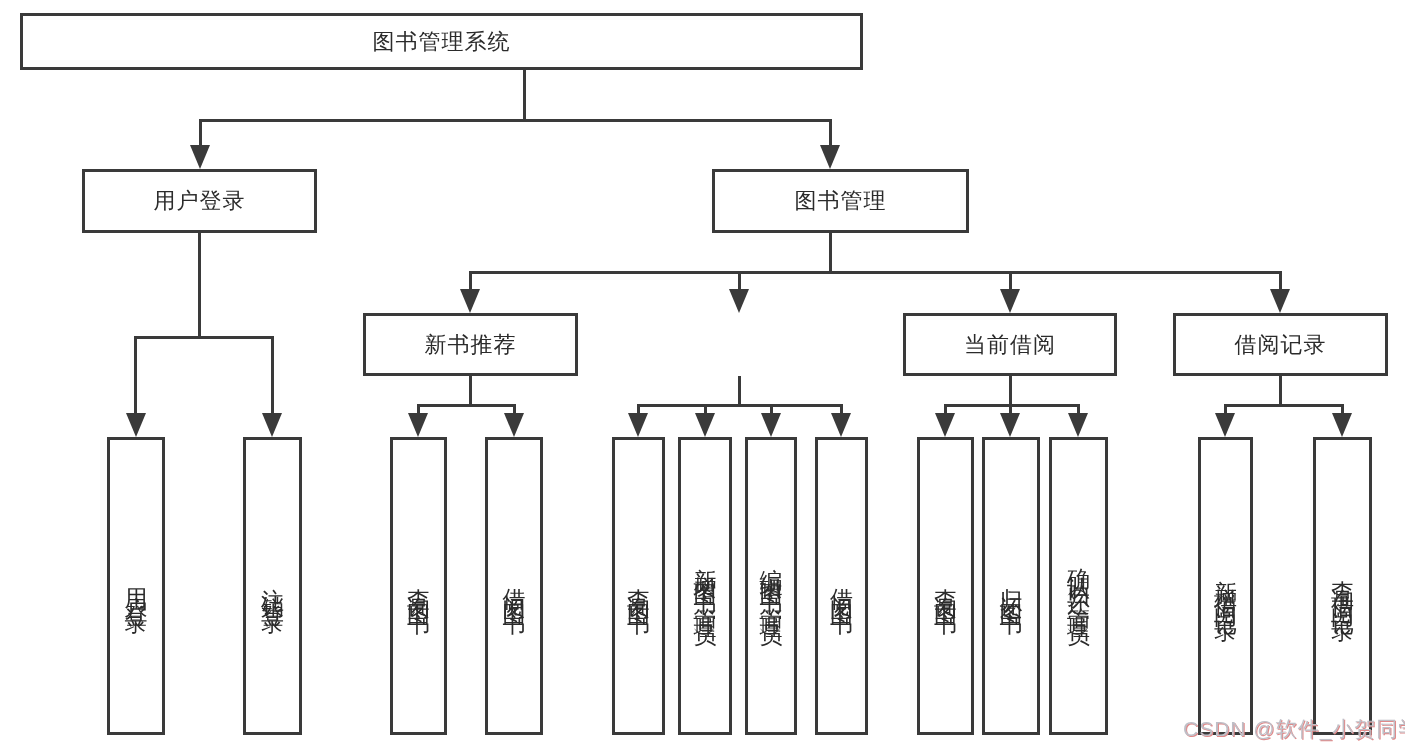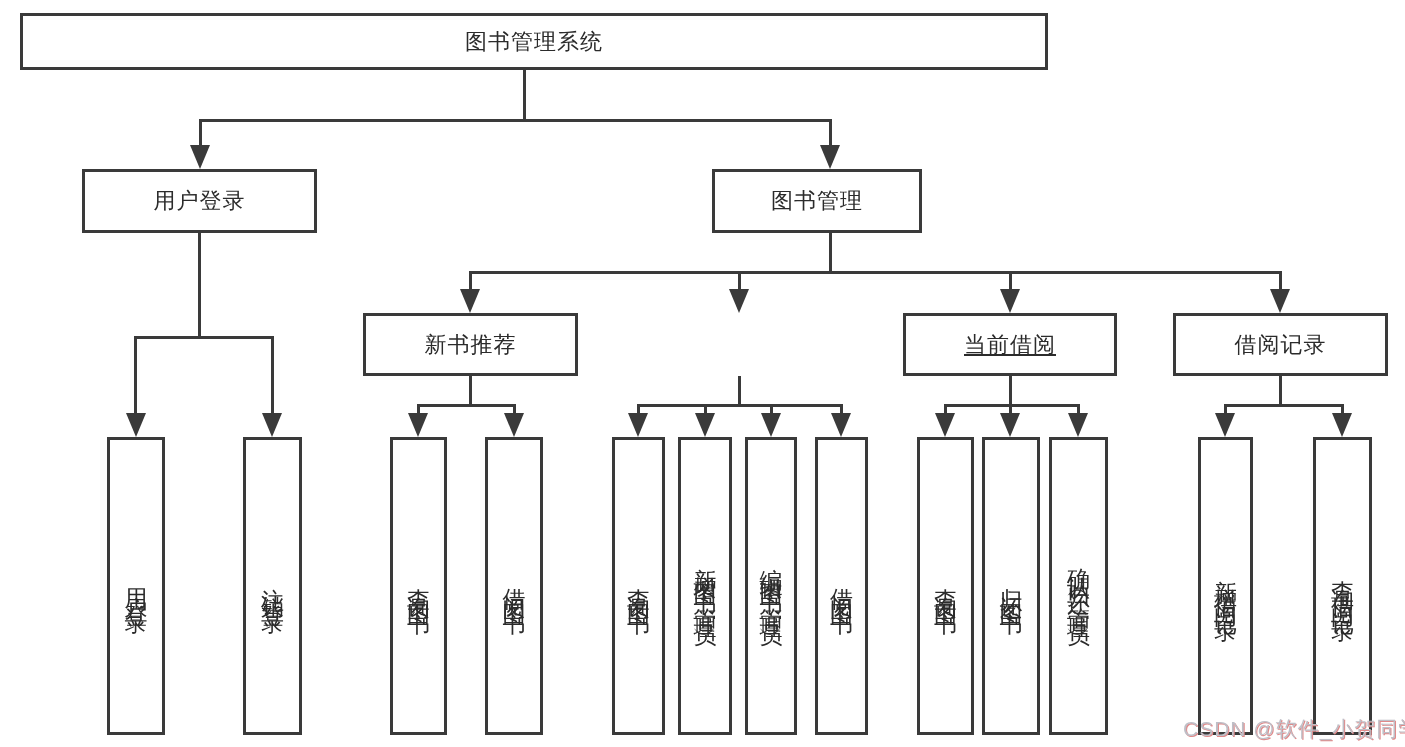--- a/index.html
+++ b/index.html
@@ -42,52 +42,52 @@
     position:absolute;left:1183px;top:715px;z-index:5;
     font-size:21px;color:var(--wm);letter-spacing:1px;white-space:nowrap;
     text-shadow:1px 1px 0 var(--wm-shadow);
   }
 </style>
 </head>
 <body>
 
 <div id="canvas">
 
-  <div class="hbox" style="left:20px;top:13px;width:1028px;height:57px;">图书管理系统</div>
+  <div class="hbox" style="left:20px;top:13px;width:843px;height:57px;">图书管理系统</div>
 
   <div class="vline" style="left:523px;top:70px;height:52px;"></div>
   <div class="hline" style="left:199px;top:119px;width:633px;"></div>
   <div class="vline" style="left:199px;top:119px;height:28px;"></div>
   <div class="ahead" style="left:190px;top:145px;"></div>
   <div class="vline" style="left:829px;top:119px;height:28px;"></div>
   <div class="ahead" style="left:820px;top:145px;"></div>
 
   <div class="hbox" style="left:82px;top:169px;width:235px;height:64px;">用户登录</div>
-  <div class="hbox" style="left:712px;top:169px;width:210px;height:64px;">图书管理</div>
+  <div class="hbox" style="left:712px;top:169px;width:257px;height:64px;">图书管理</div>
 
   <div class="vline" style="left:198px;top:233px;height:106px;"></div>
   <div class="hline" style="left:134px;top:336px;width:140px;"></div>
   <div class="vline" style="left:134px;top:336px;height:79px;"></div>
   <div class="ahead" style="left:126px;top:413px;"></div>
   <div class="vline" style="left:271px;top:336px;height:79px;"></div>
   <div class="ahead" style="left:262px;top:413px;"></div>
 
   <div class="vline" style="left:829px;top:233px;height:41px;"></div>
   <div class="hline" style="left:469px;top:271px;width:813px;"></div>
   <div class="vline" style="left:469px;top:271px;height:20px;"></div>
   <div class="ahead" style="left:460px;top:289px;"></div>
   <div class="vline" style="left:738px;top:271px;height:20px;"></div>
   <div class="ahead" style="left:729px;top:289px;"></div>
   <div class="vline" style="left:1009px;top:271px;height:20px;"></div>
   <div class="ahead" style="left:1000px;top:289px;"></div>
   <div class="vline" style="left:1279px;top:271px;height:20px;"></div>
   <div class="ahead" style="left:1270px;top:289px;"></div>
 
   <div class="hbox" style="left:363px;top:313px;width:215px;height:63px;">新书推荐</div>
-  <div class="hbox" style="left:903px;top:313px;width:214px;height:63px;text-decoration:underline;">当前借阅</div>
+  <div class="hbox" style="left:903px;top:313px;width:214px;height:63px;">当前借阅</div>
   <div class="hbox" style="left:1173px;top:313px;width:215px;height:63px;">借阅记录</div>
 
   <div class="vline" style="left:469px;top:376px;height:31px;"></div>
   <div class="hline" style="left:417px;top:404px;width:99px;"></div>
   <div class="vline" style="left:417px;top:404px;height:12px;"></div>
   <div class="ahead" style="left:408px;top:413px;"></div>
   <div class="vline" style="left:513px;top:404px;height:12px;"></div>
   <div class="ahead" style="left:504px;top:413px;"></div>
 
   <div class="vline" style="left:738px;top:376px;height:31px;"></div>

